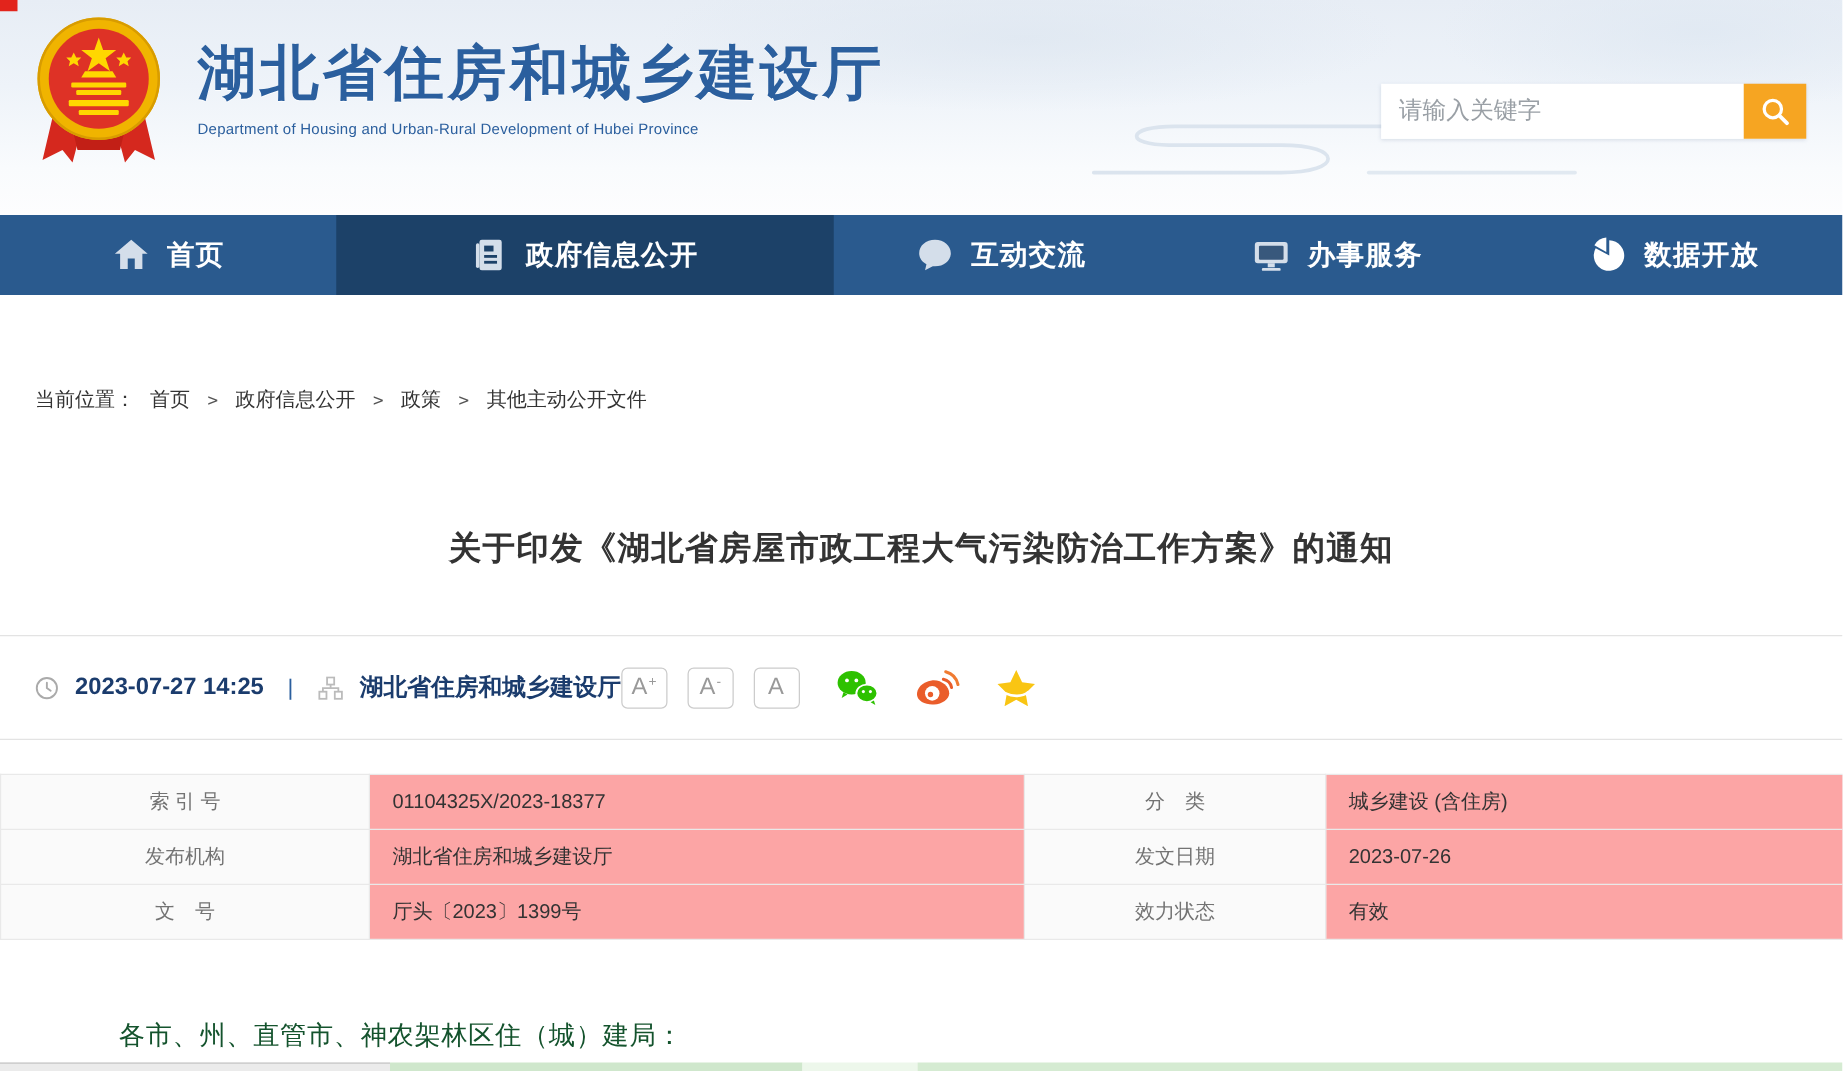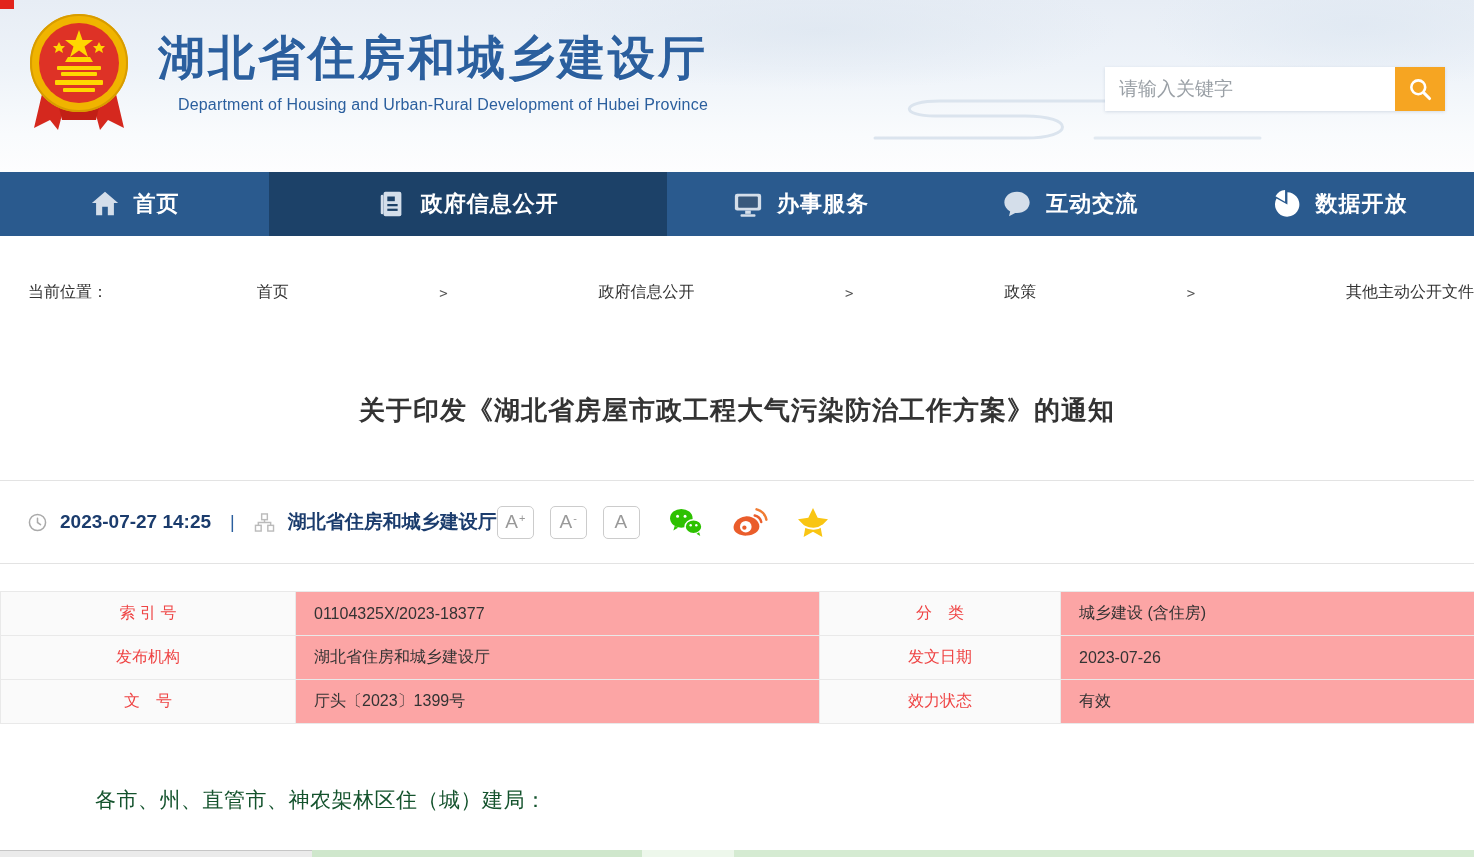--- a/index.html
+++ b/index.html
@@ -22,21 +22,21 @@
   .header-squiggle { position:absolute; left:845px; top:96px; }
   .red-corner { position:absolute; left:0; top:0; width:14px; height:9px; background:#e2241c; z-index:5; }
 
   .brand { position:absolute; left:28px; top:8px; display:flex; align-items:flex-start; }
   .emblem { width:102px; height:130px; flex:0 0 auto; }
   .brand-titles { margin:24px 0 0 28px; }
   .site-title {
     font-size:47px; font-weight:bold; color:#2b5f9e; letter-spacing:3px; line-height:1.1;
     text-shadow:0 1px 0 rgba(255,255,255,.8);
   }
-  .site-subtitle { margin-top:12px; font-size:16px; color:#2b5f9e; letter-spacing:.2px;text-align:right; }
+  .site-subtitle { margin-top:12px; font-size:12px; color:#2b5f9e; letter-spacing:.2px; }
 
   .search-area { position:absolute; right:29px; top:67px; width:345px; }
   .search-box { display:flex; width:340px; margin-left:5px; box-shadow:0 1px 3px rgba(120,140,170,.25); }
   .search-input {
     width:290px; height:44px; border:none; outline:none; background:#fff;
     font-size:19px; padding:0 14px; color:#000000; font-family:inherit;
   }
   .search-input::placeholder { color:#9aa0a6; }
   .search-btn { width:50px; height:44px; border:none; background:#f6a522; cursor:pointer;
     display:flex; align-items:center; justify-content:center; }
@@ -49,21 +49,21 @@
   .main-nav { height:64px; background:#2a5a8e; display:flex; }
   .nav-item {
     flex:1.05; display:flex; align-items:center; justify-content:center; cursor:pointer;
     color:#fff; gap:14px;
   }
   .nav-item.active { background:#1c4168; flex:1.55; }
   .nav-label { font-size:22px; font-weight:bold; letter-spacing:1px; }
   .nav-icon { display:flex; align-items:center; }
 
   
-  .breadcrumb { margin:46px 0 0 28px; font-size:16px; color:#333; display:flex; align-items:center;justify-content:space-between; }
+  .breadcrumb { margin:74px 0 0 28px; font-size:16px; color:#333; display:flex; align-items:center; }
   .breadcrumb .bc-label { margin-right:12px; }
   .breadcrumb a { color:#333; text-decoration:none; }
   .breadcrumb .bc-sep { margin:0 14px; color:#555; font-family:"DejaVu Sans Mono",monospace; font-size:14px; }
 
   
   .article-title {
     margin-top:90px; text-align:center; font-size:26px; font-weight:bold; color:#333;
     letter-spacing:1px;
   }
   .meta-row {
@@ -79,21 +79,21 @@
     width:37px; height:33px; border:1px solid #ccc; border-radius:5px; background:#fff;
     color:#999; font-size:19px; display:inline-flex; align-items:center; justify-content:center;
     cursor:pointer; font-family:inherit;
   }
   .fs-btn sup { font-size:11px; margin:-8px 0 0 1px; }
   .share-icon { display:inline-flex; cursor:pointer; margin-left:12px; }
 
   
   .info-table { width:1474px; margin-top:27px; border-collapse:collapse; table-layout:fixed; }
   .info-table td { border:1px solid #e9e9e9; height:44px; font-size:16px; vertical-align:middle; }
-  .info-table td.lbl { background:#fafafa; color:#ef4444; text-align:center; }
+  .info-table td.lbl { background:#fafafa; color:#737373; text-align:center; }
   .info-table td.val { color:#333; padding-left:18px; background:#fca5a5; }
   .col1 { width:295px; } .col2 { width:524px; } .col3 { width:241px; } .col4 { width:414px; }
 
   
   .doc-body { margin:62px 0 0 95px; font-size:21px; color:#14532d; letter-spacing:.5px; }
 
   
   .bottom-strip { position:absolute; left:0; bottom:0; width:1474px; height:7px; }
   .bottom-strip .seg { position:absolute; top:0; height:7px; }
   .seg-gray { left:0; width:312px; background:#ebebeb; border-top:1px solid #c6c6c6; }
@@ -166,35 +166,35 @@
         <rect x="11" y="16" width="11" height="2.4" fill="#1c4168"></rect>
         <rect x="11" y="21" width="11" height="2.4" fill="#1c4168"></rect>
         <rect x="4" y="6" width="3" height="21" rx="1.5" fill="#d4deea"></rect>
       </svg>
     </span>
     <span class="nav-label">政府信息公开</span>
   </div>
   <div class="nav-item">
     <span class="nav-icon">
       <svg width="30" height="30" viewBox="0 0 32 32">
+        <path d="M16 3 C8.3 3 2.5 8 2.5 14.5 c0 4 2.4 7.4 6.2 9.4 L7.5 29 l6.6-3.4 c.6.1 1.2.1 1.9.1 7.7 0 13.5-5 13.5-11.2 S23.7 3 16 3 Z" fill="#d4deea"></path>
+      </svg>
+    </span>
+    <span class="nav-label">互动交流</span>
+  </div>
+  <div class="nav-item">
+    <span class="nav-icon">
+      <svg width="30" height="30" viewBox="0 0 32 32">
         <rect x="2" y="5" width="28" height="18" rx="2.5" fill="#d4deea"></rect>
         <rect x="5.5" y="8" width="21" height="12" rx="1" fill="#1c4168" opacity=".85"></rect>
         <rect x="13" y="23" width="6" height="3.5" fill="#d4deea"></rect>
         <rect x="8" y="27" width="16" height="2.5" rx="1" fill="#d4deea"></rect>
       </svg>
     </span>
     <span class="nav-label">办事服务</span>
-  </div>
-  <div class="nav-item">
-    <span class="nav-icon">
-      <svg width="30" height="30" viewBox="0 0 32 32">
-        <path d="M16 3 C8.3 3 2.5 8 2.5 14.5 c0 4 2.4 7.4 6.2 9.4 L7.5 29 l6.6-3.4 c.6.1 1.2.1 1.9.1 7.7 0 13.5-5 13.5-11.2 S23.7 3 16 3 Z" fill="#d4deea"></path>
-      </svg>
-    </span>
-    <span class="nav-label">互动交流</span>
   </div>
   <div class="nav-item">
     <span class="nav-icon">
       <svg width="30" height="30" viewBox="0 0 32 32">
         <path d="M17.5 16.5 V3.5 a13 13 0 1 1 -11.6 6.7 Z" fill="#ffffff"></path>
         <path d="M15 13.5 L4.8 7.6 A12.5 12.5 0 0 1 15 1 Z" fill="#ffffff"></path>
       </svg>
     </span>
     <span class="nav-label">数据开放</span>
   </div>

